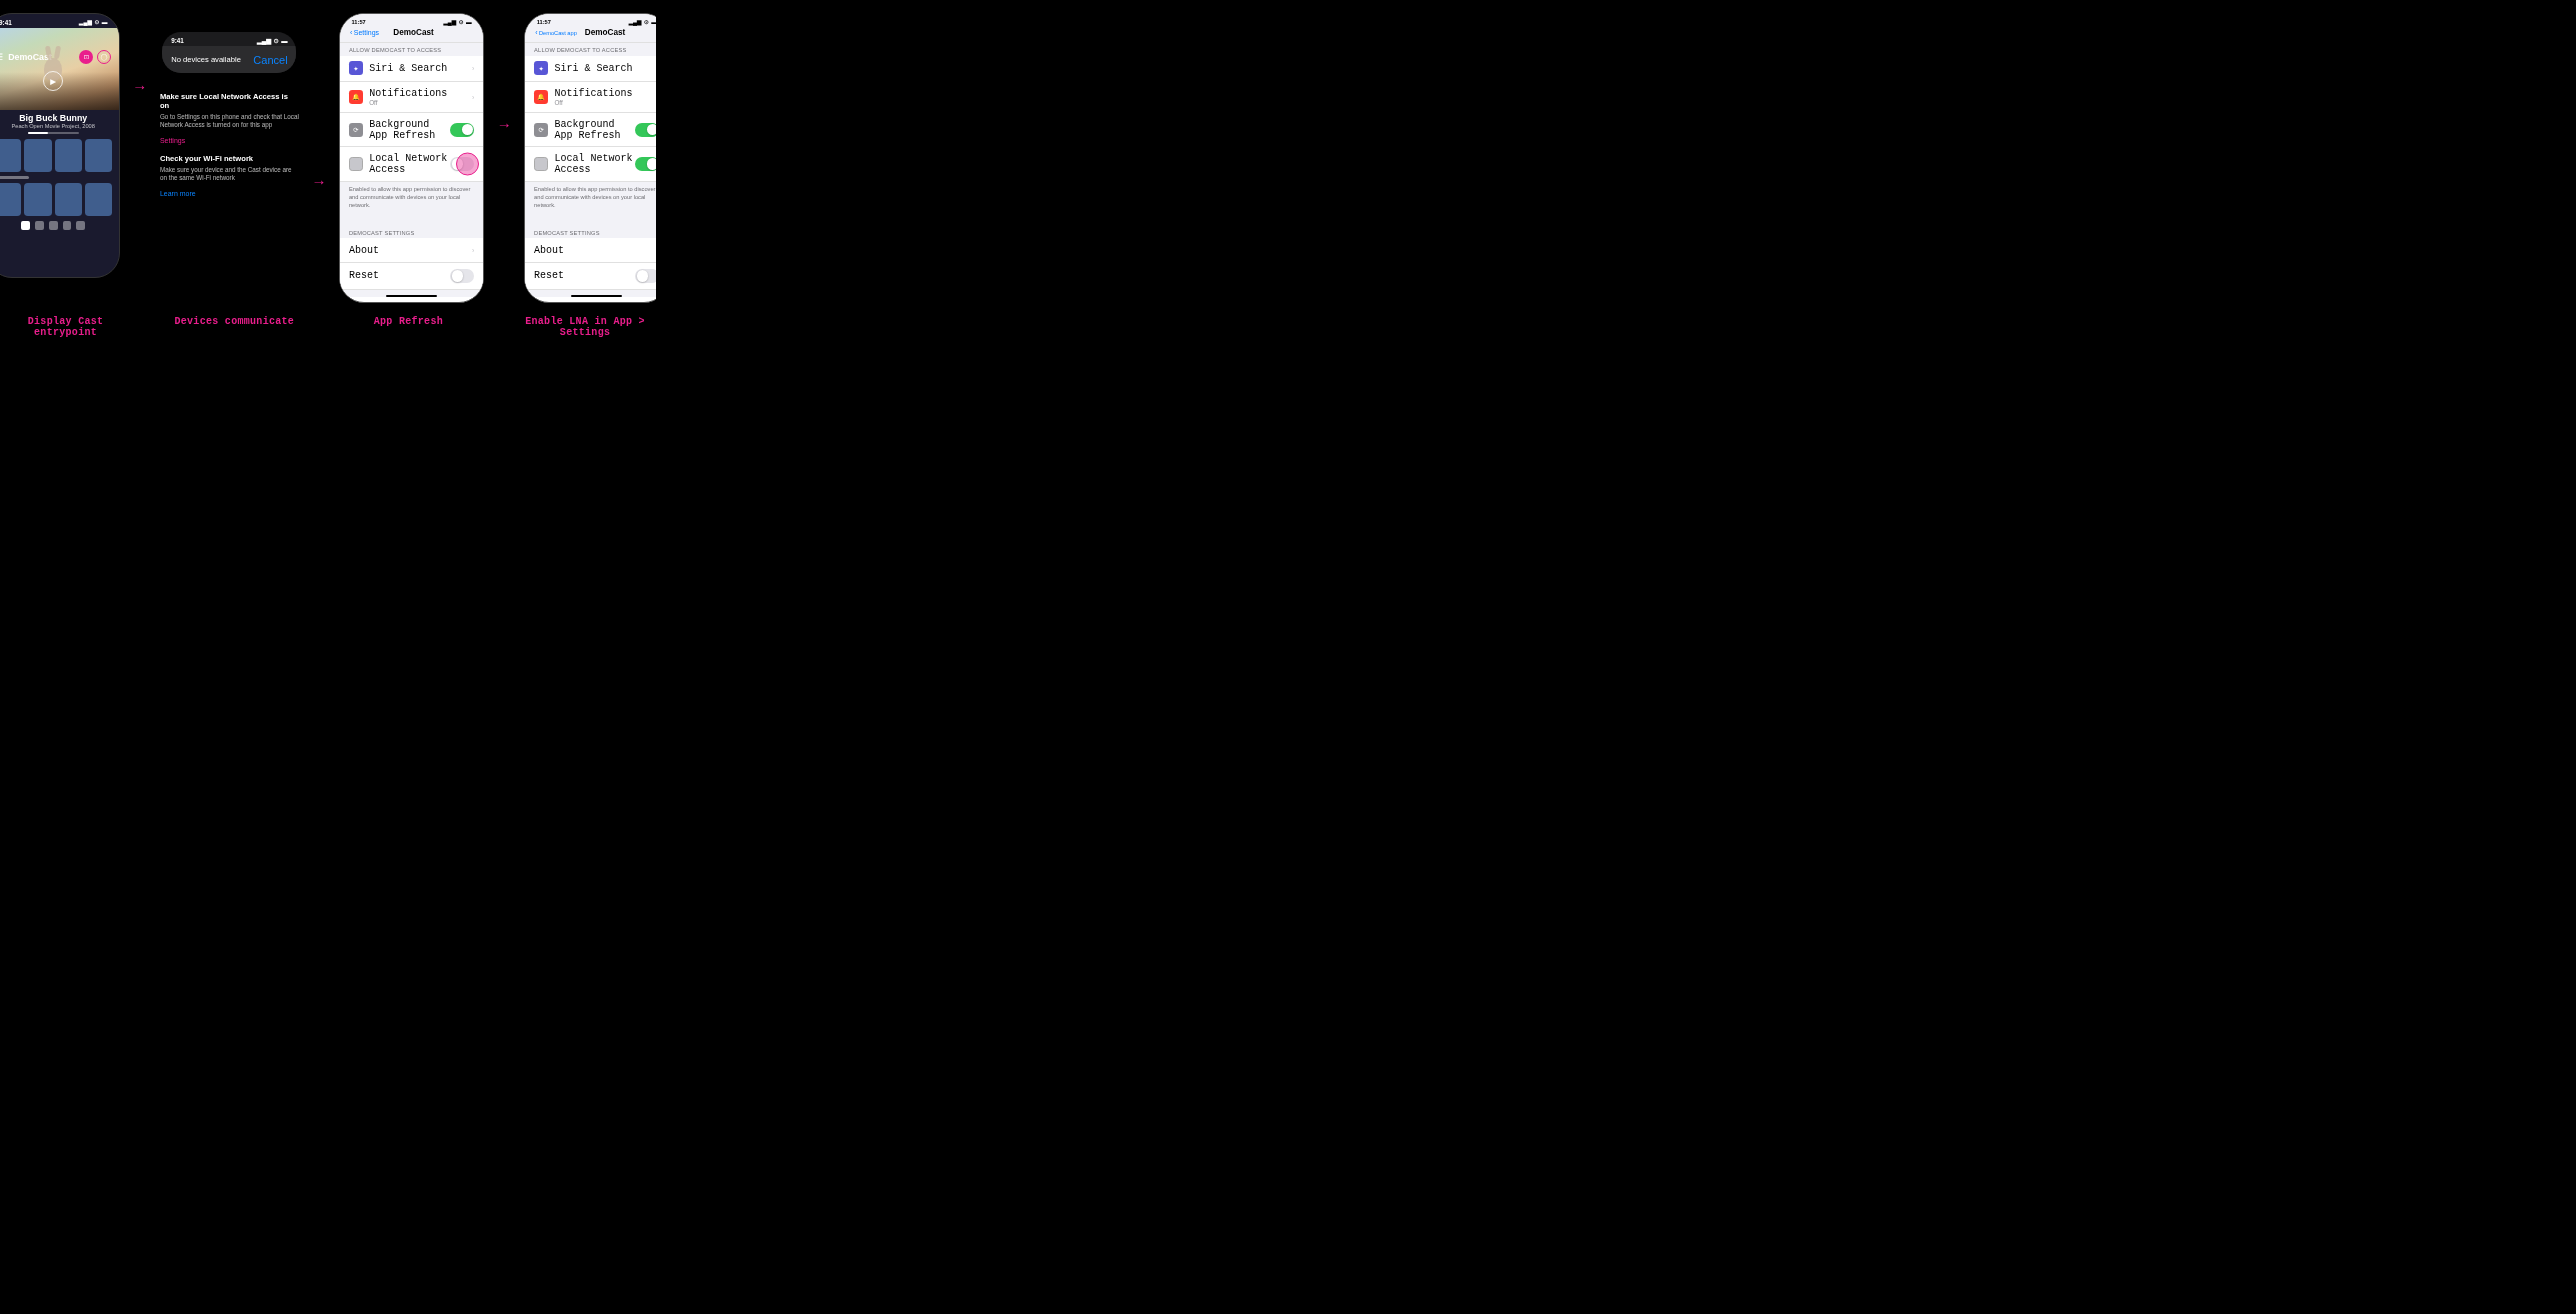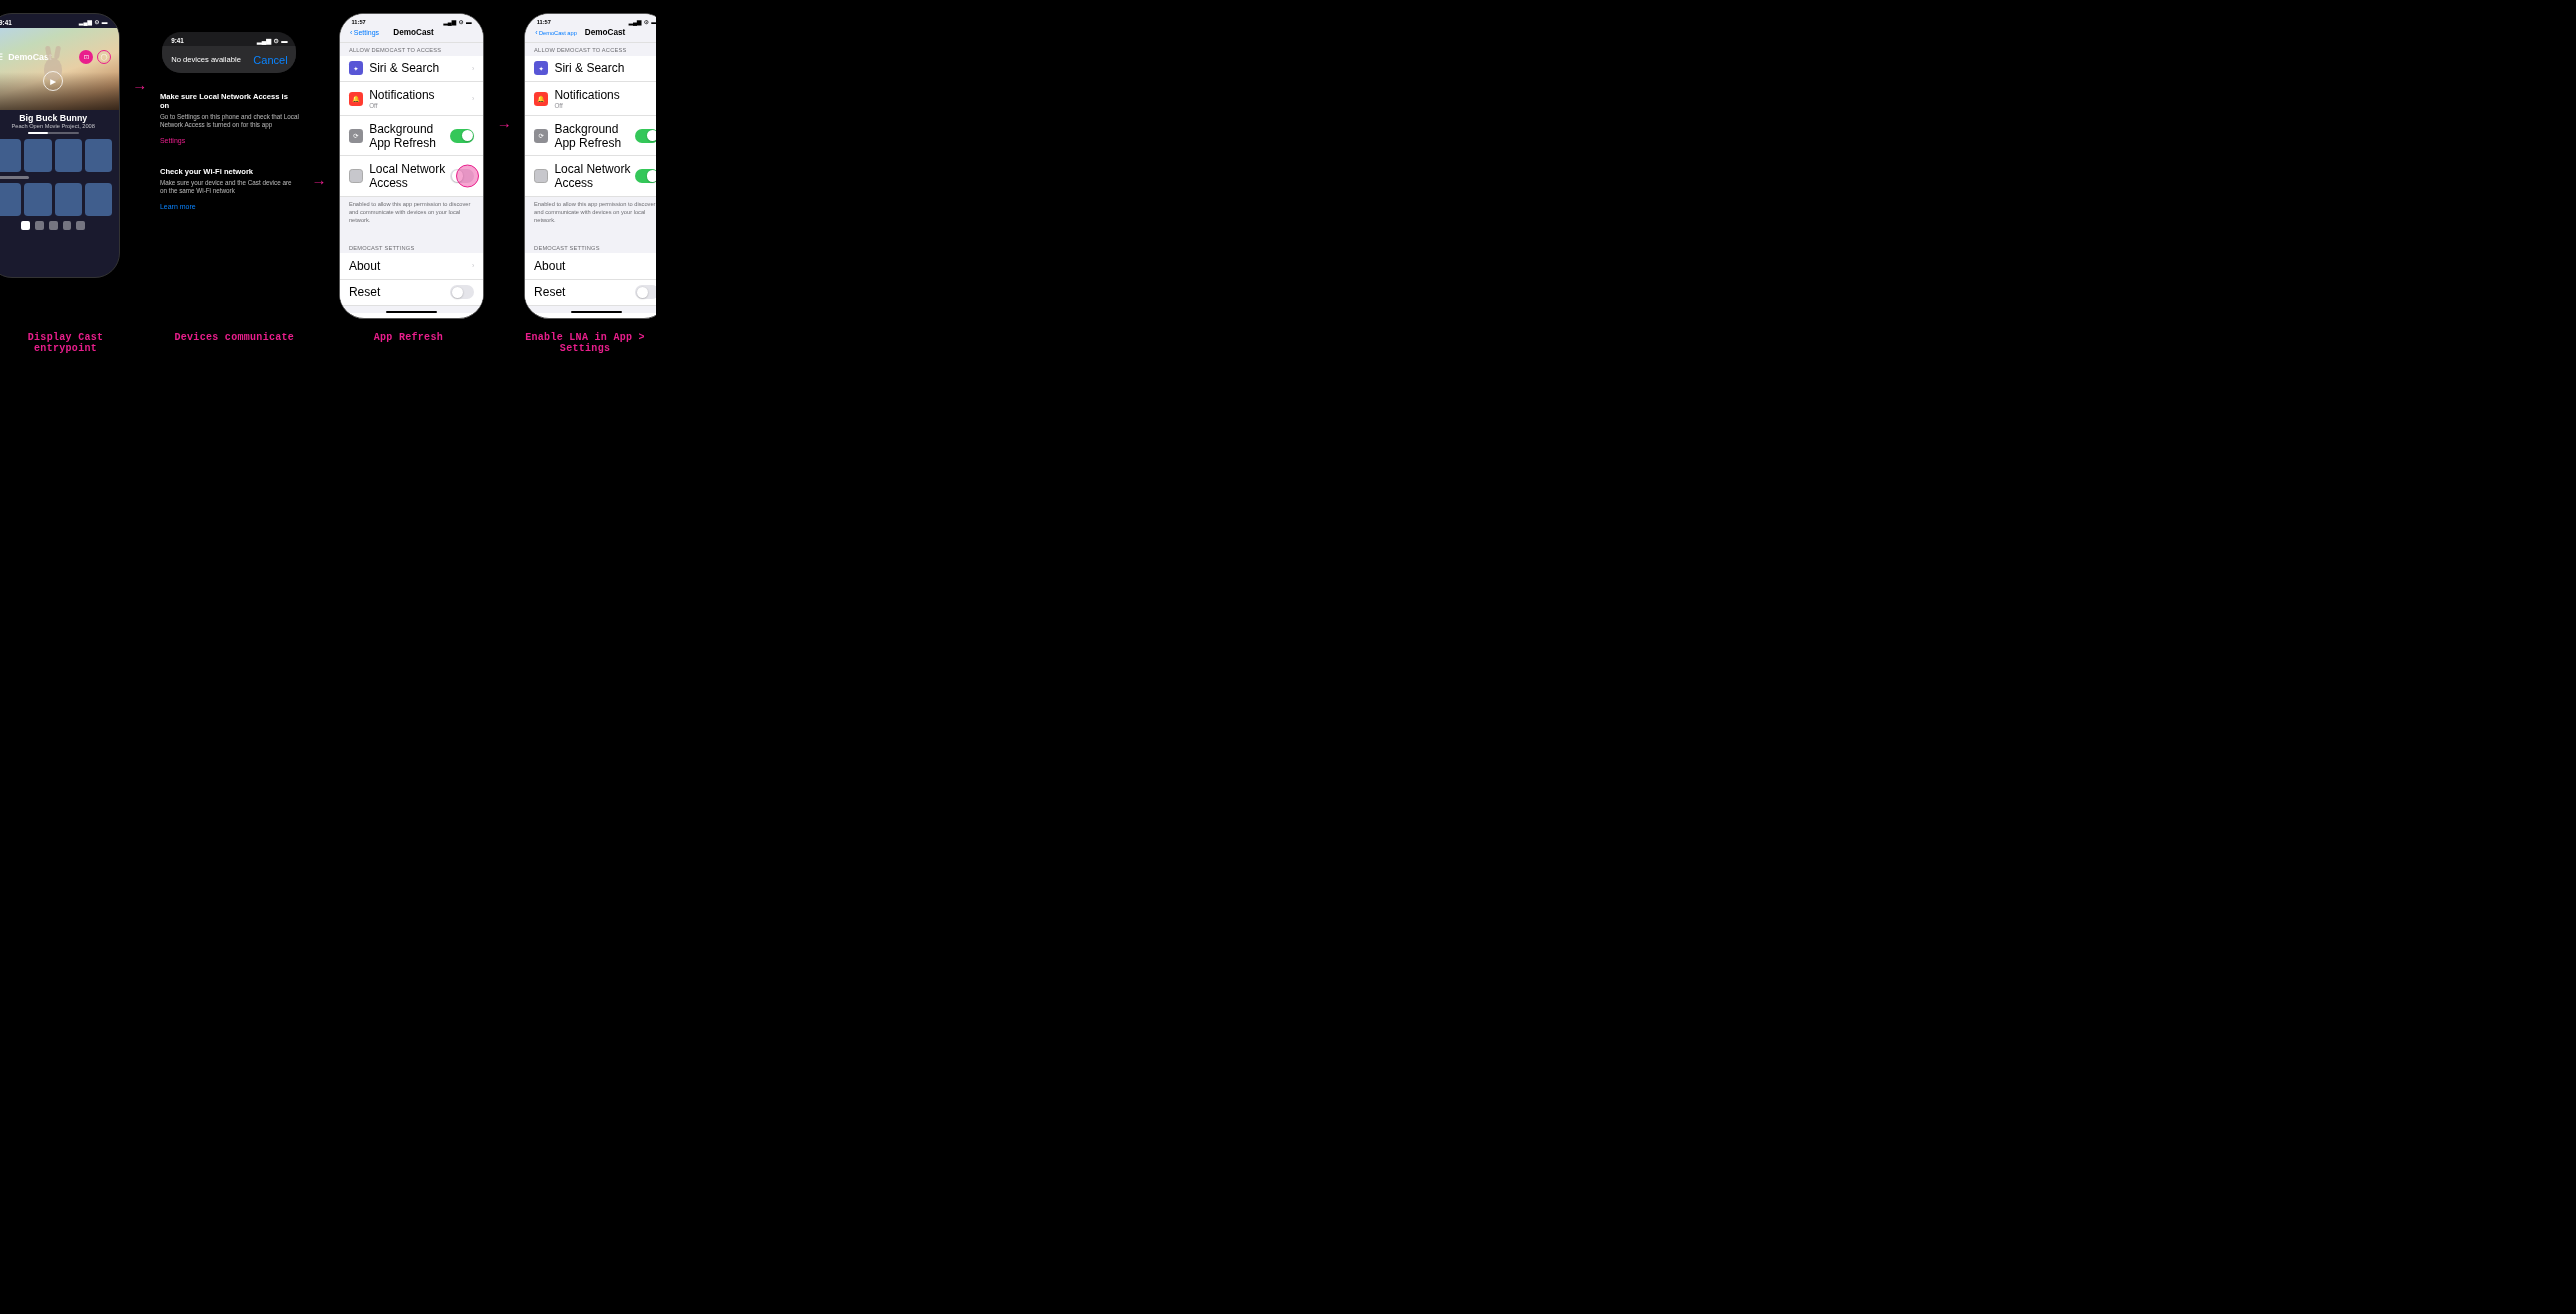--- a/index.html
+++ b/index.html
@@ -268,21 +268,21 @@
       color: #e91e8c;
       font-size: 7px;
       font-weight: 500;
     }
 
     .check-title {
       font-size: 7.6px;
       font-weight: 700;
       color: white;
       margin-bottom: 2.5px;
-      margin-top: 22px;
+      margin-top: 9px;
     }
 
     .learn-link {
       color: #0a84ff;
       font-size: 7px;
     }
 
     
     .settings-phone {
       width: 145px;
@@ -357,23 +357,24 @@
       flex-shrink: 0;
     }
 
     .row-icon.purple { background: #5856d6; }
     .row-icon.red { background: #ff3b30; }
     .row-icon.gray { background: #8e8e93; }
     .row-icon.light-gray { background: #c7c7cc; border: 0.6px solid #aaa; }
 
     .row-text { flex: 1; }
     .row-label {
-      font-size: 12px;
+      font-size: 10px;
       color: #000;
       font-weight: 400;
+      font-family: Liberation Mono, monospace;
     }
     .row-sublabel {
       font-size: 6.3px;
       color: #8e8e93;
       margin-top: 0.6px;
     }
 
     .row-chevron {
       color: #c7c7cc;
       font-size: 7px;

